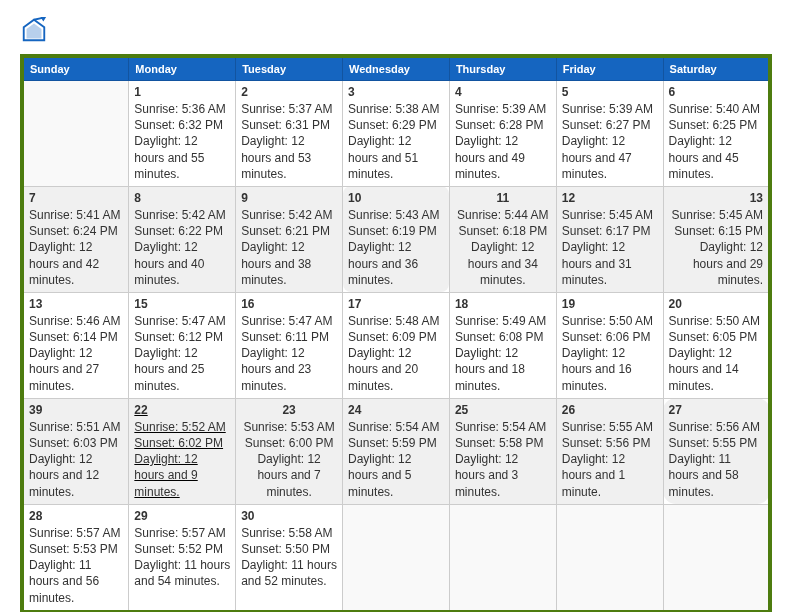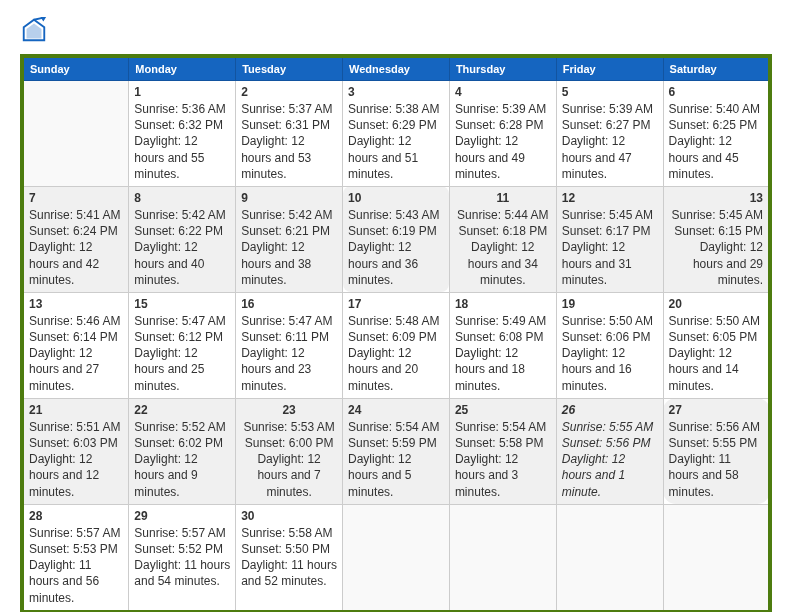--- a/index.html
+++ b/index.html
@@ -218,40 +218,40 @@
             <span class="day-num">19</span>
             <div class="day-info">Sunrise: 5:50 AM<br>Sunset: 6:06 PM<br>Daylight: 12 hours and 16 minutes.</div>
           </td>
           <td>
             <span class="day-num">20</span>
             <div class="day-info">Sunrise: 5:50 AM<br>Sunset: 6:05 PM<br>Daylight: 12 hours and 14 minutes.</div>
           </td>
         </tr>
         <tr>
           <td class="row-shade" style="background: rgb(240, 240, 240);">
-            <span class="day-num">21</span>
+            <span class="day-num">39</span>
             <div class="day-info">Sunrise: 5:51 AM<br>Sunset: 6:03 PM<br>Daylight: 12 hours and 12 minutes.</div>
           </td>
-          <td class="row-shade" style="background: rgb(240, 240, 240);">
+          <td class="row-shade" style="background: rgb(240, 240, 240); text-decoration: underline;">
             <span class="day-num">22</span>
             <div class="day-info">Sunrise: 5:52 AM<br>Sunset: 6:02 PM<br>Daylight: 12 hours and 9 minutes.</div>
           </td>
           <td class="row-shade" style="background: rgb(240, 240, 240); text-align: center;">
             <span class="day-num">23</span>
             <div class="day-info">Sunrise: 5:53 AM<br>Sunset: 6:00 PM<br>Daylight: 12 hours and 7 minutes.</div>
           </td>
           <td class="row-shade" style="background: rgb(240, 240, 240);">
             <span class="day-num">24</span>
             <div class="day-info">Sunrise: 5:54 AM<br>Sunset: 5:59 PM<br>Daylight: 12 hours and 5 minutes.</div>
           </td>
           <td class="row-shade" style="background: rgb(240, 240, 240);">
             <span class="day-num">25</span>
             <div class="day-info">Sunrise: 5:54 AM<br>Sunset: 5:58 PM<br>Daylight: 12 hours and 3 minutes.</div>
           </td>
-          <td class="row-shade" style="background: rgb(240, 240, 240); font-style: italic;">
+          <td class="row-shade" style="background: rgb(240, 240, 240);">
             <span class="day-num">26</span>
             <div class="day-info">Sunrise: 5:55 AM<br>Sunset: 5:56 PM<br>Daylight: 12 hours and 1 minute.</div>
           </td>
           <td class="row-shade" style="background: rgb(240, 240, 240); border-radius: 13px;">
             <span class="day-num">27</span>
             <div class="day-info">Sunrise: 5:56 AM<br>Sunset: 5:55 PM<br>Daylight: 11 hours and 58 minutes.</div>
           </td>
         </tr>
         <tr>
           <td>

